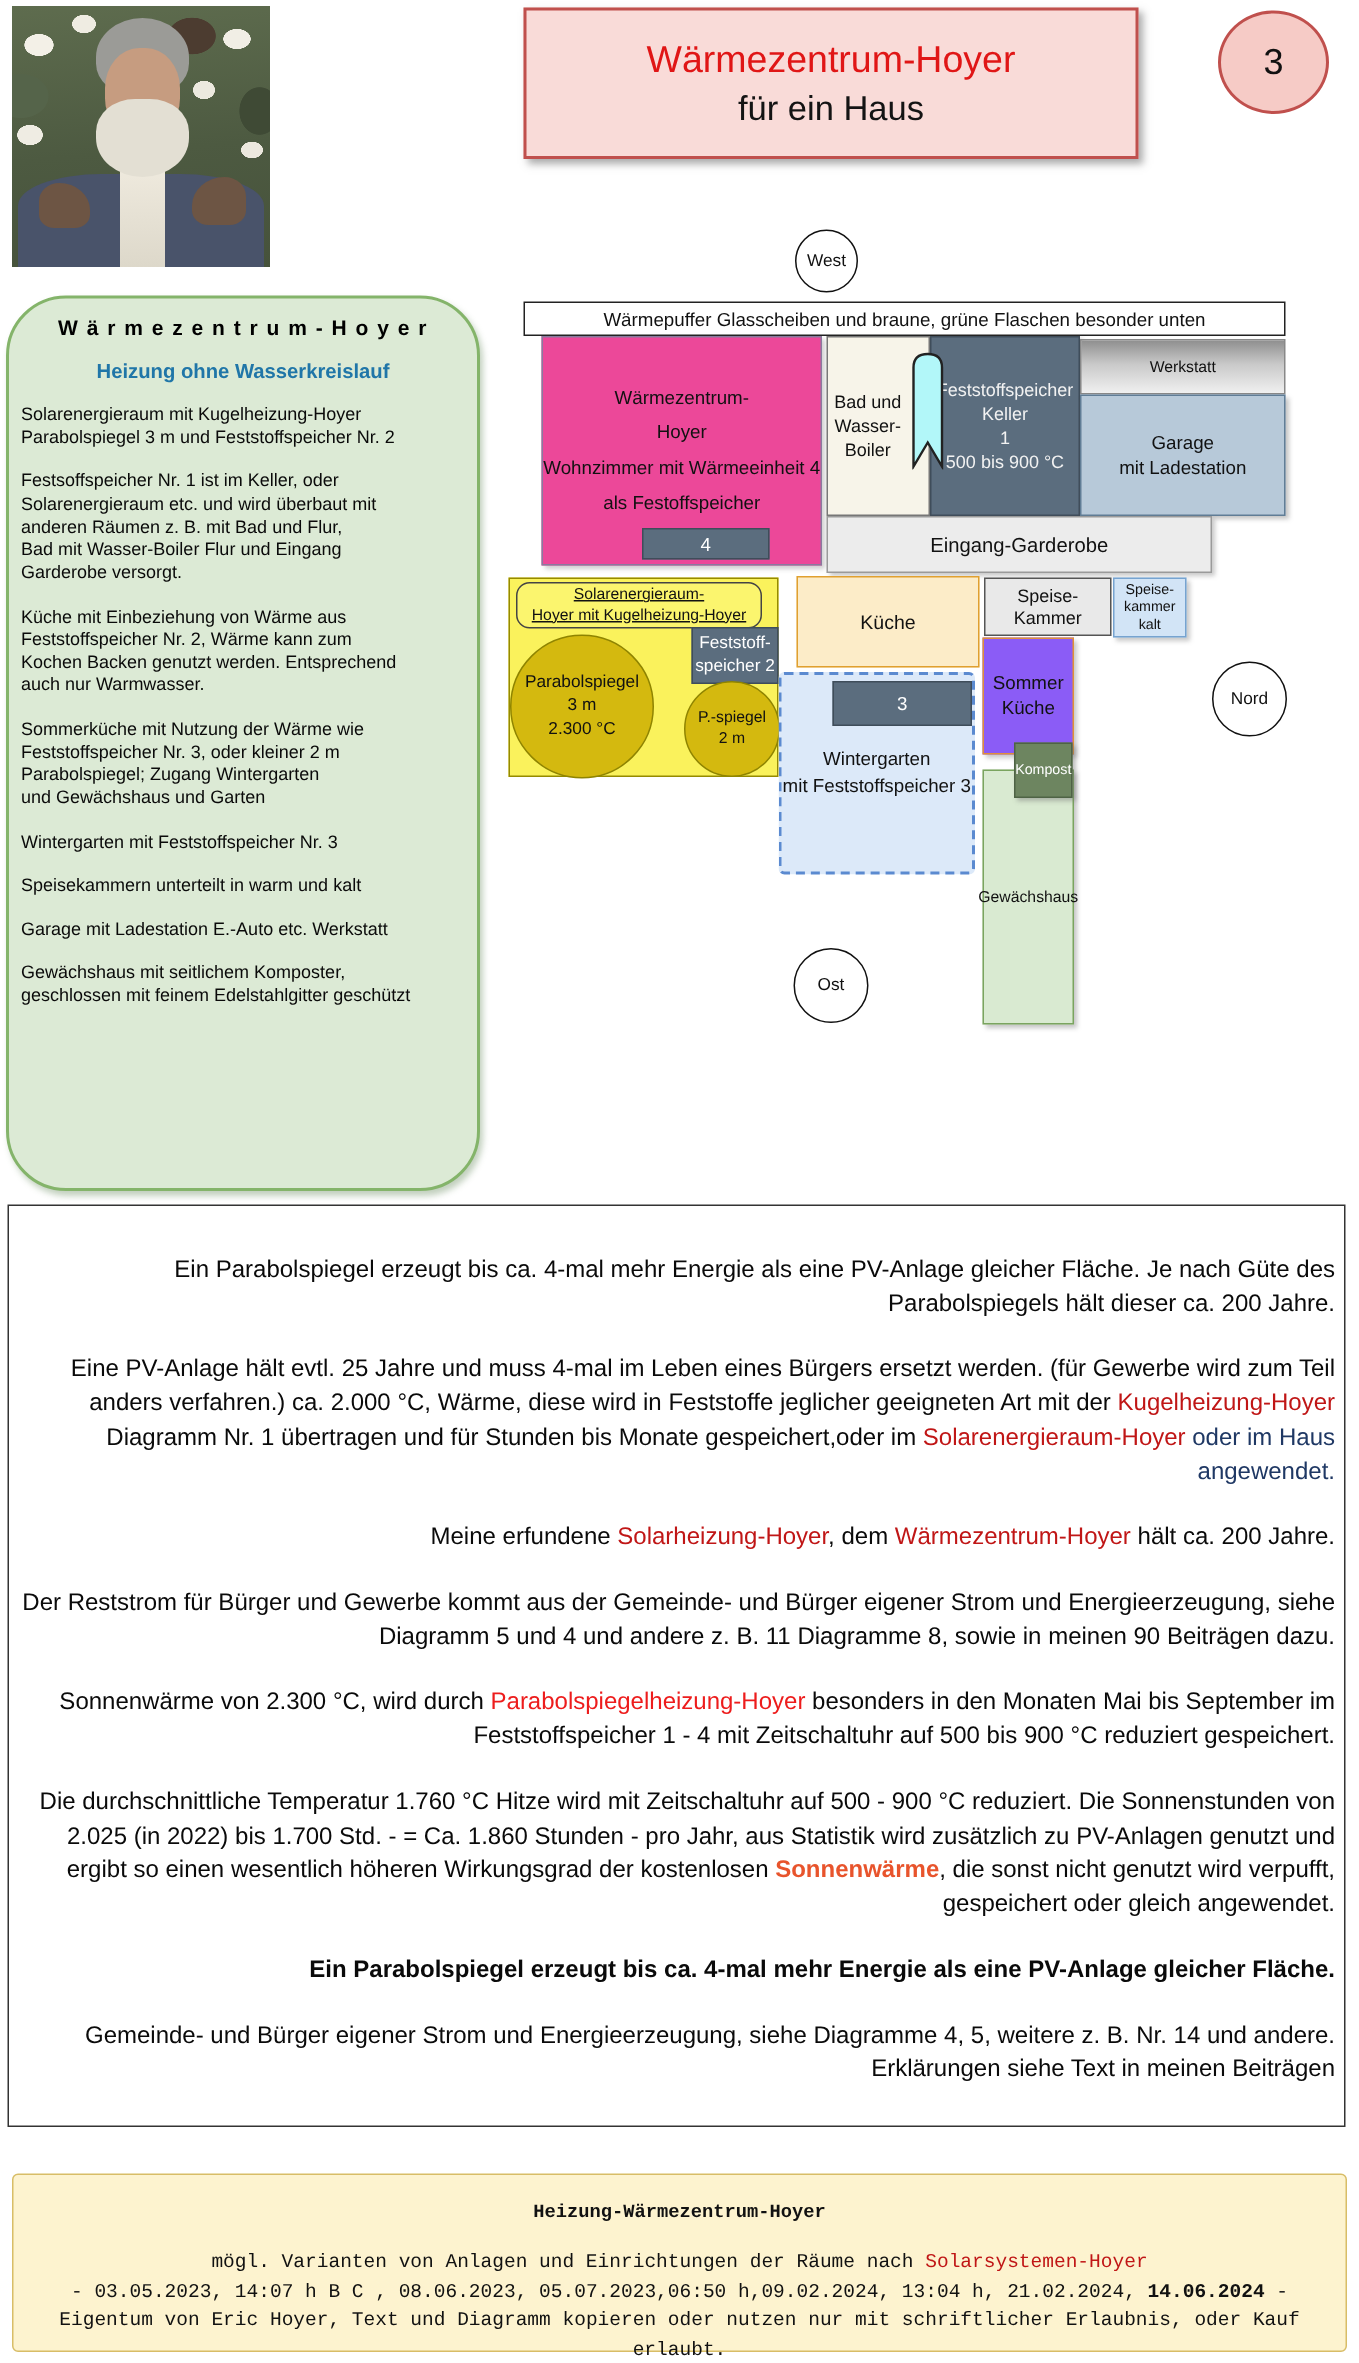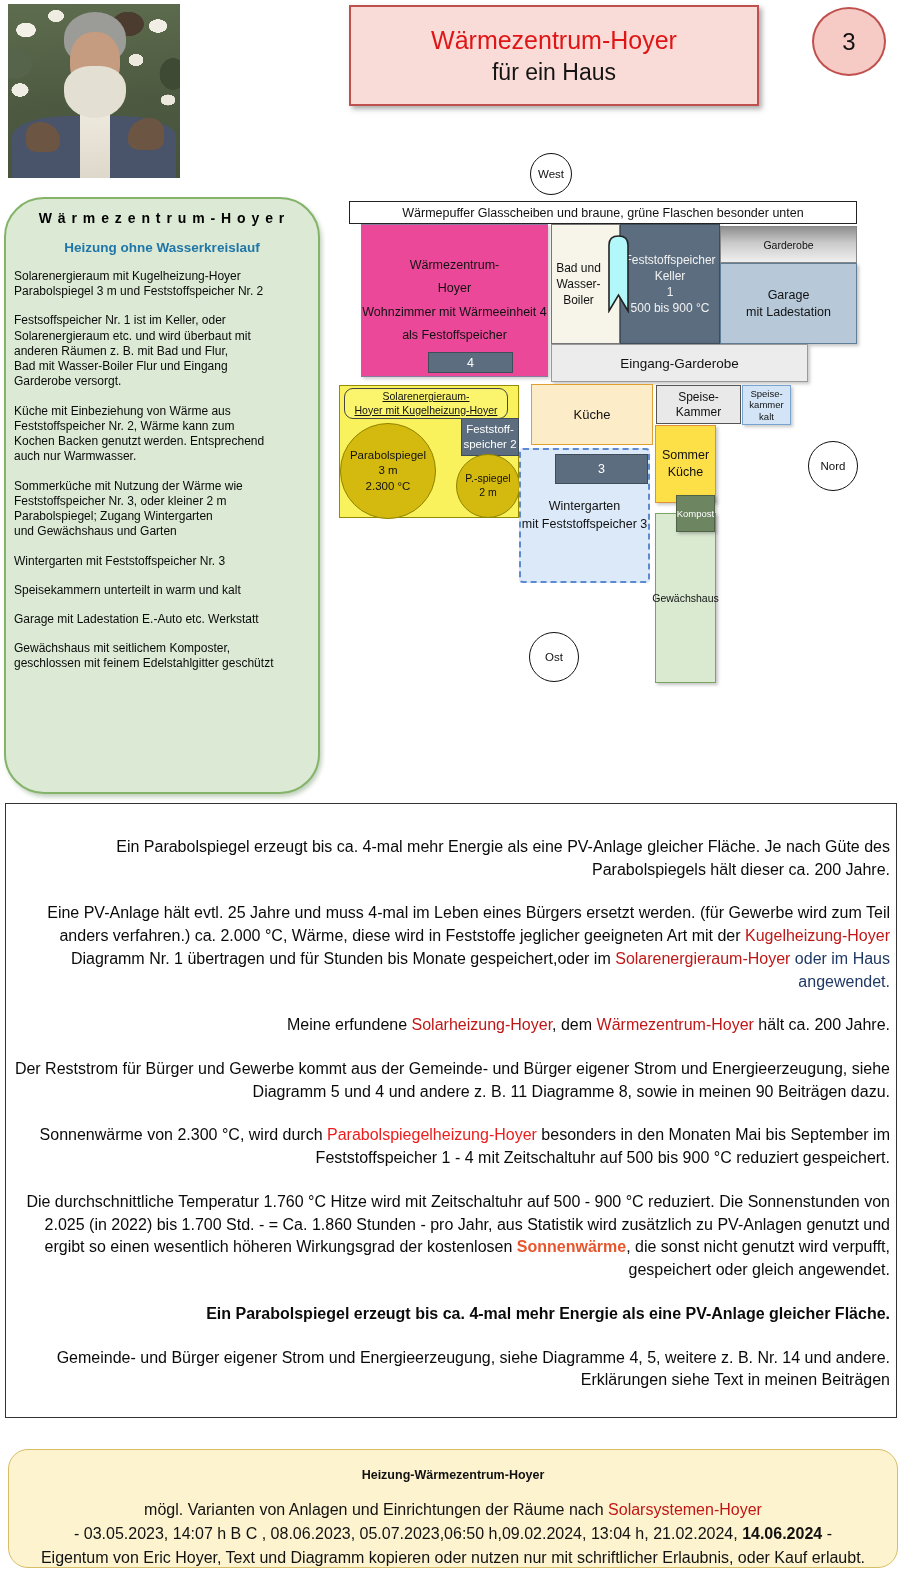--- a/index.html
+++ b/index.html
@@ -53,43 +53,43 @@
   .garage{left:720px;top:263px;width:137px;height:81px;background:#b7c9d9;border:1px solid #607d96;font-size:12.5px;line-height:1.3;box-shadow:2px 2px 3px rgba(110,110,110,.4);}
   .eingang{left:551px;top:344px;width:257px;height:38px;background:#ececec;border:1px solid #9a9a9a;font-size:13.5px;box-shadow:2px 2px 3px rgba(120,120,120,.4);}
   .solar{left:339px;top:385px;width:180px;height:133px;background:#faf25c;border:1.5px solid #958a00;}
   .solar-label{left:344px;top:388px;width:162px;height:29px;background:#fbf56e;border:1.5px solid #444;border-radius:9px;font-size:10.5px;line-height:1.25;text-decoration:underline;}
   .fs2{left:461px;top:418px;width:58px;height:38px;background:#5b6d7e;border:1px solid #3f4d5a;color:#fff;font-size:11.5px;line-height:1.3;}
   .parab3{left:340px;top:423px;width:94px;height:94px;border-radius:50%;background:#d4b90f;border:1.5px solid #8f8400;font-size:11.5px;line-height:1.35;}
   .parab2{left:456px;top:454px;width:62px;height:62px;border-radius:50%;background:#d4b90f;border:1.5px solid #8f8400;font-size:10.5px;line-height:1.3;}
   .kueche{left:531px;top:384px;width:122px;height:61px;background:#fcecc8;border:1.5px solid #e0a030;font-size:13px;}
   .speise{left:656px;top:385px;width:85px;height:39px;background:#e9e9e9;border:1.3px solid #555;font-size:12px;line-height:1.25;}
   .speisekalt{left:742px;top:385px;width:49px;height:40px;background:#d2e4f6;border:1px solid #76a3d0;font-size:9.5px;line-height:1.2;box-shadow:2px 2px 3px rgba(120,120,120,.4);}
-  .sommer{left:655px;top:425px;width:61px;height:78px;background:#fde047;border:1.5px solid #e09038;font-size:12.5px;line-height:1.35;box-shadow:2px 2px 3px rgba(120,120,120,.4);}
+  .sommer{left:655px;top:425px;width:61px;height:78px;background:#8b5cf6;border:1.5px solid #e09038;font-size:12.5px;line-height:1.35;box-shadow:2px 2px 3px rgba(120,120,120,.4);}
   .wintergarten{left:519px;top:448px;width:131px;height:135px;background:#dce9f9;border:2px dashed #5b8ad0;border-radius:4px;font-size:12.5px;line-height:1.4;}
   .unit3{left:555px;top:454px;width:93px;height:30px;background:#5b6d7e;border:1px solid #3f4d5a;color:#fff;font-size:12.5px;z-index:3;}
   .kompost{left:676px;top:495px;width:39px;height:37px;background:#6d8560;border:1px solid #4e6345;color:#fff;font-size:9.5px;z-index:3;box-shadow:2px 2px 3px rgba(110,110,110,.45);}
   .gewaechshaus{left:655px;top:513px;width:61px;height:170px;background:#d9ead1;border:1.2px solid #7aa45f;font-size:10.5px;box-shadow:2px 2px 3px rgba(110,110,110,.4);}
   .compass{border-radius:50%;background:#fff;border:1.4px solid #111;font-size:11.5px;z-index:4;}
   .west{left:530px;top:153px;width:40px;height:40px;}
   .nord{left:808px;top:441px;width:48px;height:48px;}
   .ost{left:529px;top:632px;width:48px;height:48px;}
 
   
   .main-box{left:5px;top:803px;width:892px;height:615px;border:1.5px solid #333;box-sizing:border-box;padding:32px 6px 0 6px;background:#fff;}
   .main-box p{margin:0 0 21px 0;text-align:right;font-size:16px;line-height:1.42;color:#0a0a0a;}
   .seg-red{color:#c01616;}
   .seg-brightred{color:#ed1c1c;}
   .seg-navy{color:#1f3864;}
   .seg-orange{color:#e8542c;font-weight:bold;}
   .seg-b{font-weight:bold;}
 
   
-  .footer{left:8px;top:1449px;width:890px;height:119px;background:#fdf3cf;border:1.5px solid #d8bd67;border-radius:20px;box-sizing:border-box;padding:18px 10px 0 10px;text-align:center;}
+  .footer{left:8px;top:1449px;width:890px;height:119px;background:#fdf3cf;border:1.5px solid #d8bd67;border-radius:4px;box-sizing:border-box;padding:18px 10px 0 10px;text-align:center;font-family:Liberation Mono, monospace;}
   .footer-title{font-weight:bold;font-size:12.5px;color:#111;}
-  .footer-line{font-size:16px;line-height:1.5;color:#111;}
+  .footer-line{font-size:13px;line-height:1.5;color:#111;}
   .footer-gap{height:16px;}
 </style>
 </head>
 <body>
 
 <div class="abs photo">
   <div class="abs ph-jacket"></div>
   <div class="abs ph-patch-l"></div>
   <div class="abs ph-patch-r"></div>
   <div class="abs ph-shirt"></div>
@@ -141,21 +141,21 @@
 <div class="abs ctr pre room bad">Bad und
 Wasser-
 Boiler</div>
 <div class="abs ctr pre room keller">Feststoffspeicher
 Keller
 1
 500 bis 900 °C</div>
 <svg class="abs boiler" viewBox="0 0 23 79">
   <path d="M2 11 Q2 2 11.5 2 Q21 2 21 11 L21 77 L11.5 61 L2 77 Z" fill="#b2f7f9" stroke="#222" stroke-width="1.6"></path>
 </svg>
-<div class="abs ctr room werkstatt">Garderobe</div>
+<div class="abs ctr room werkstatt">Werkstatt</div>
 <div class="abs ctr pre room garage sh">Garage
 mit Ladestation</div>
 <div class="abs ctr room eingang">Eingang-Garderobe</div>
 
 <div class="abs room solar"></div>
 <div class="abs ctr pre solar-label">Solarenergieraum-
 Hoyer mit Kugelheizung-Hoyer</div>
 <div class="abs ctr pre room fs2">Feststoff-
 speicher 2</div>
 <div class="abs ctr pre parab3">Parabolspiegel

